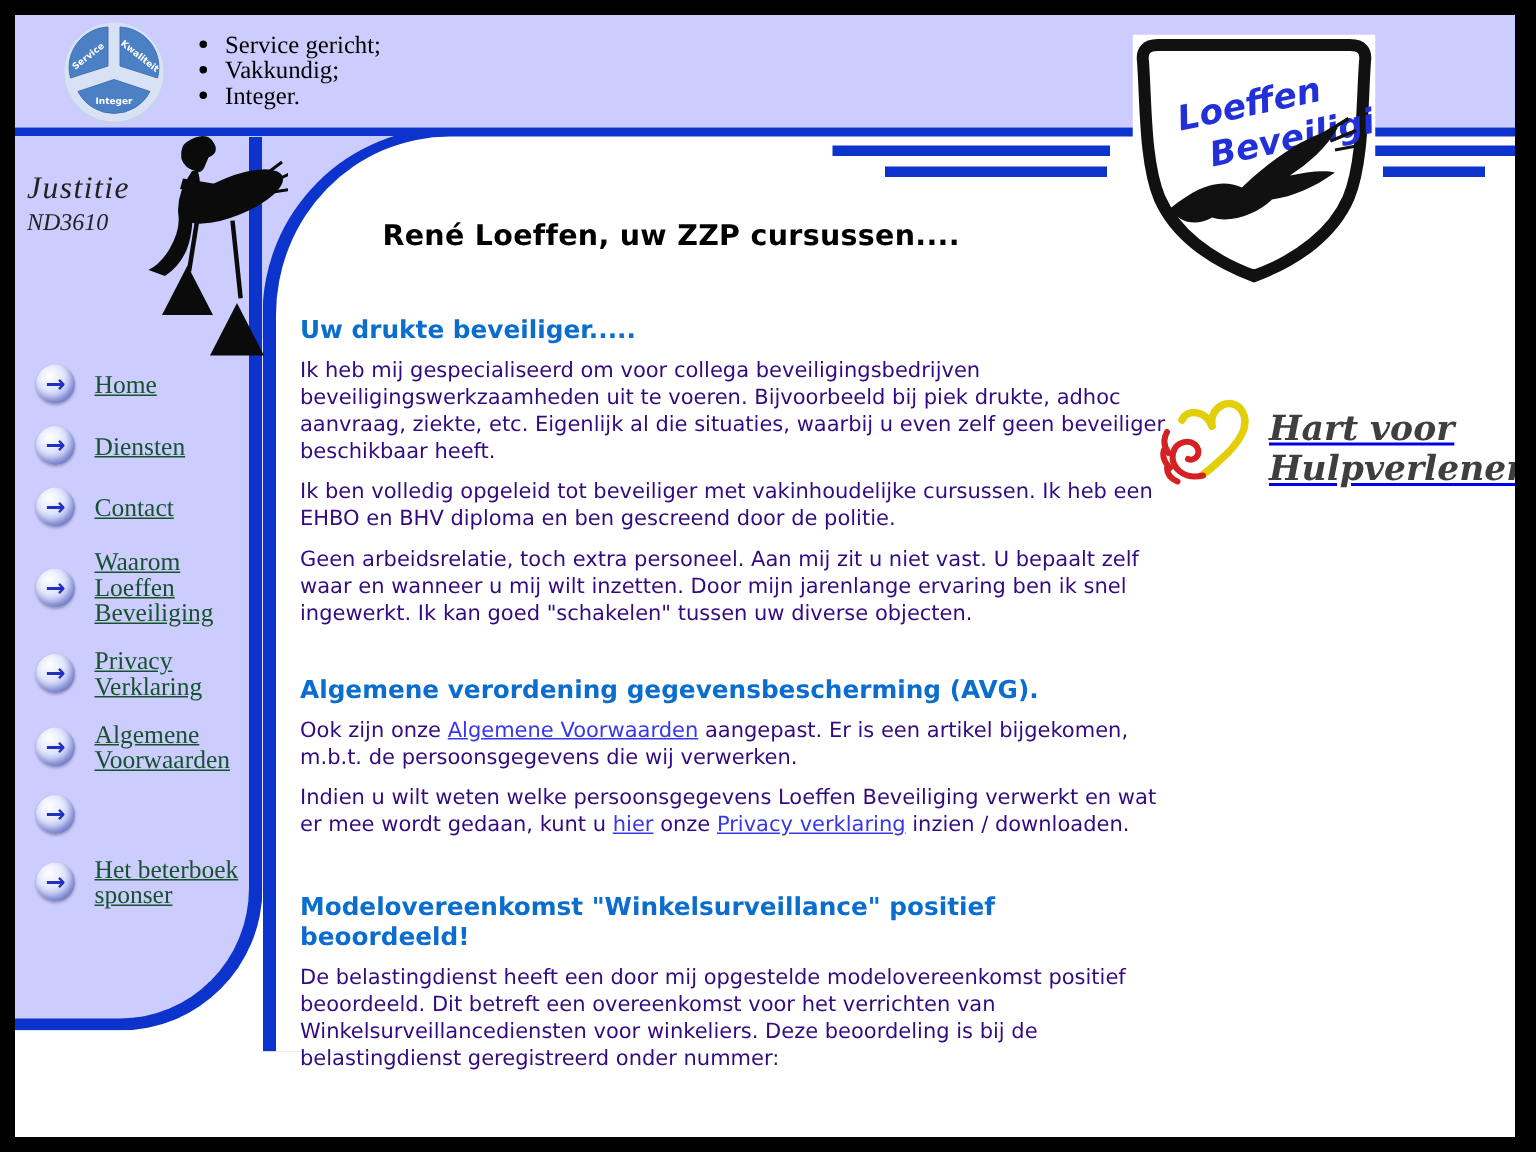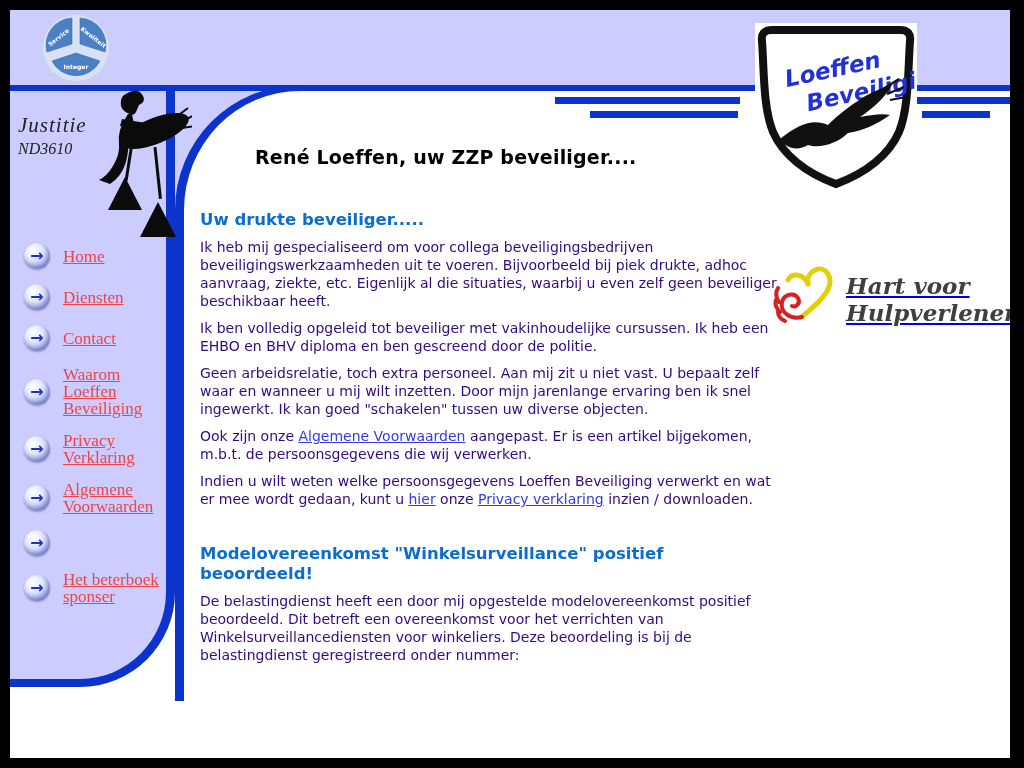--- a/index.html
+++ b/index.html
@@ -36,21 +36,21 @@
   .justitia-svg { position:absolute; left:62px; top:-2px; z-index:4; }
 
   .nav { position:absolute; left:14px; top:152px; width:152px; z-index:6; }
   .nav-row { display:flex; align-items:center; gap:13px; margin-bottom:15px; text-decoration:none; }
   .nav-icon { width:26px; height:26px; border-radius:50%; flex:0 0 26px;
               background:radial-gradient(circle at 35% 28%, #ffffff, #e2e6fc 38%, #b3bdf3 70%, #8d9ae6);
               box-shadow: inset -2px -3px 4px rgba(50,60,150,.45), 0 1px 2px rgba(0,0,0,.3);
               display:flex; align-items:center; justify-content:center;
               color:#2030c0; font-weight:bold; font-size:16px; line-height:1; }
   .nav-label { font-family:"Liberation Serif", serif; font-size:17px; line-height:17px;
-               color:#ef4444; text-decoration:underline; width:108px; }
+               color:#14532d; text-decoration:underline; width:108px; }
 
   
   .main-col { position:absolute; left:190px; top:0; width:578px; z-index:6; }
   .main-col h1 { font-size:19px; font-weight:bold; color:#000; padding-left:55px;
                  margin:55px 0 42px 0; letter-spacing:.2px; }
   .main-col h2 { font-size:16.5px; line-height:20px; font-weight:bold; color:#0b6dcd;
                  margin:32px 0 8px 0; }
   .main-col h2.model-h { margin-top:36px; }
   .main-col p { font-size:14px; line-height:18px; color:#330a80; margin:0 0 9px 0; }
   .main-col a { color:#3737e8; text-decoration:underline; }
@@ -85,20 +85,25 @@
             <path d="M38,34 L38,8 A27,27 0 0 1 63,42 Z" transform="translate(2,-2)"></path>
             <path d="M36,38 L12,46 A27,27 0 0 0 60,46 Z" transform="translate(0,3)"></path>
           </g>
           <g fill="#fff" font-family="DejaVu Sans, sans-serif" font-size="6" font-weight="bold" text-anchor="middle">
             <text x="20" y="27" transform="rotate(-38 20 27)">Service</text>
             <text x="52" y="27" transform="rotate(38 52 27)">Kwaliteit</text>
             <text x="36" y="57">Integer</text>
           </g>
         </svg>
       </div>
+      <ul class="header-bullets">
+        <li>Service gericht;</li>
+        <li>Vakkundig;</li>
+        <li>Integer.</li>
+      </ul>
     </div>
     <div class="top-rule"></div>
 
     <div class="bodyarea">
       <div class="corner-patch"></div>
       <div class="content-panel"></div>
       <div class="sidebar-panel"></div>
 
       <div class="justitie">
         <div class="l1">Justitie</div>
@@ -152,27 +157,28 @@
         <a class="nav-row" href="#">
           <span class="nav-icon">→</span>
         </a>
         <a class="nav-row" href="#">
           <span class="nav-icon">→</span>
           <span class="nav-label">Het beterboek sponser</span>
         </a>
       </nav>
 
       <div class="main-col">
-        <h1>René Loeffen, uw ZZP beveiliger....</h1>
+        <h1>René Loeffen, uw ZZP cursussen....</h1>
 
         <h2>Uw drukte beveiliger.....</h2>
         <p>Ik heb mij gespecialiseerd om voor collega beveiligingsbedrijven beveiligingswerkzaamheden uit te voeren. Bijvoorbeeld bij piek drukte, adhoc aanvraag, ziekte, etc. Eigenlijk al die situaties, waarbij u even zelf geen beveiliger beschikbaar heeft.</p>
         <p>Ik ben volledig opgeleid tot beveiliger met vakinhoudelijke cursussen. Ik heb een EHBO en BHV diploma en ben gescreend door de politie.</p>
         <p>Geen arbeidsrelatie, toch extra personeel. Aan mij zit u niet vast. U bepaalt zelf waar en wanneer u mij wilt inzetten. Door mijn jarenlange ervaring ben ik snel ingewerkt. Ik kan goed "schakelen" tussen uw diverse objecten.</p>
 
+        <h2>Algemene verordening gegevensbescherming (AVG).</h2>
         <p><span>Ook zijn onze </span><a href="#">Algemene Voorwaarden</a><span> aangepast. Er is een artikel bijgekomen, m.b.t. de persoonsgegevens die wij verwerken.</span></p>
         <p><span>Indien u wilt weten welke persoonsgegevens Loeffen Beveiliging verwerkt en wat er mee wordt gedaan, kunt u </span><a href="#">hier</a><span> onze </span><a href="#">Privacy verklaring</a><span> inzien / downloaden.</span></p>
 
         <h2 class="model-h">Modelovereenkomst "Winkelsurveillance" positief beoordeeld!</h2>
         <p>De belastingdienst heeft een door mij opgestelde modelovereenkomst positief beoordeeld. Dit betreft een overeenkomst voor het verrichten van Winkelsurveillancediensten voor winkeliers. Deze beoordeling is bij de belastingdienst geregistreerd onder nummer:</p>
       </div>
     </div>
 
     <div class="shield-wrap">
       <svg width="162" height="174" viewBox="0 0 162 174">

